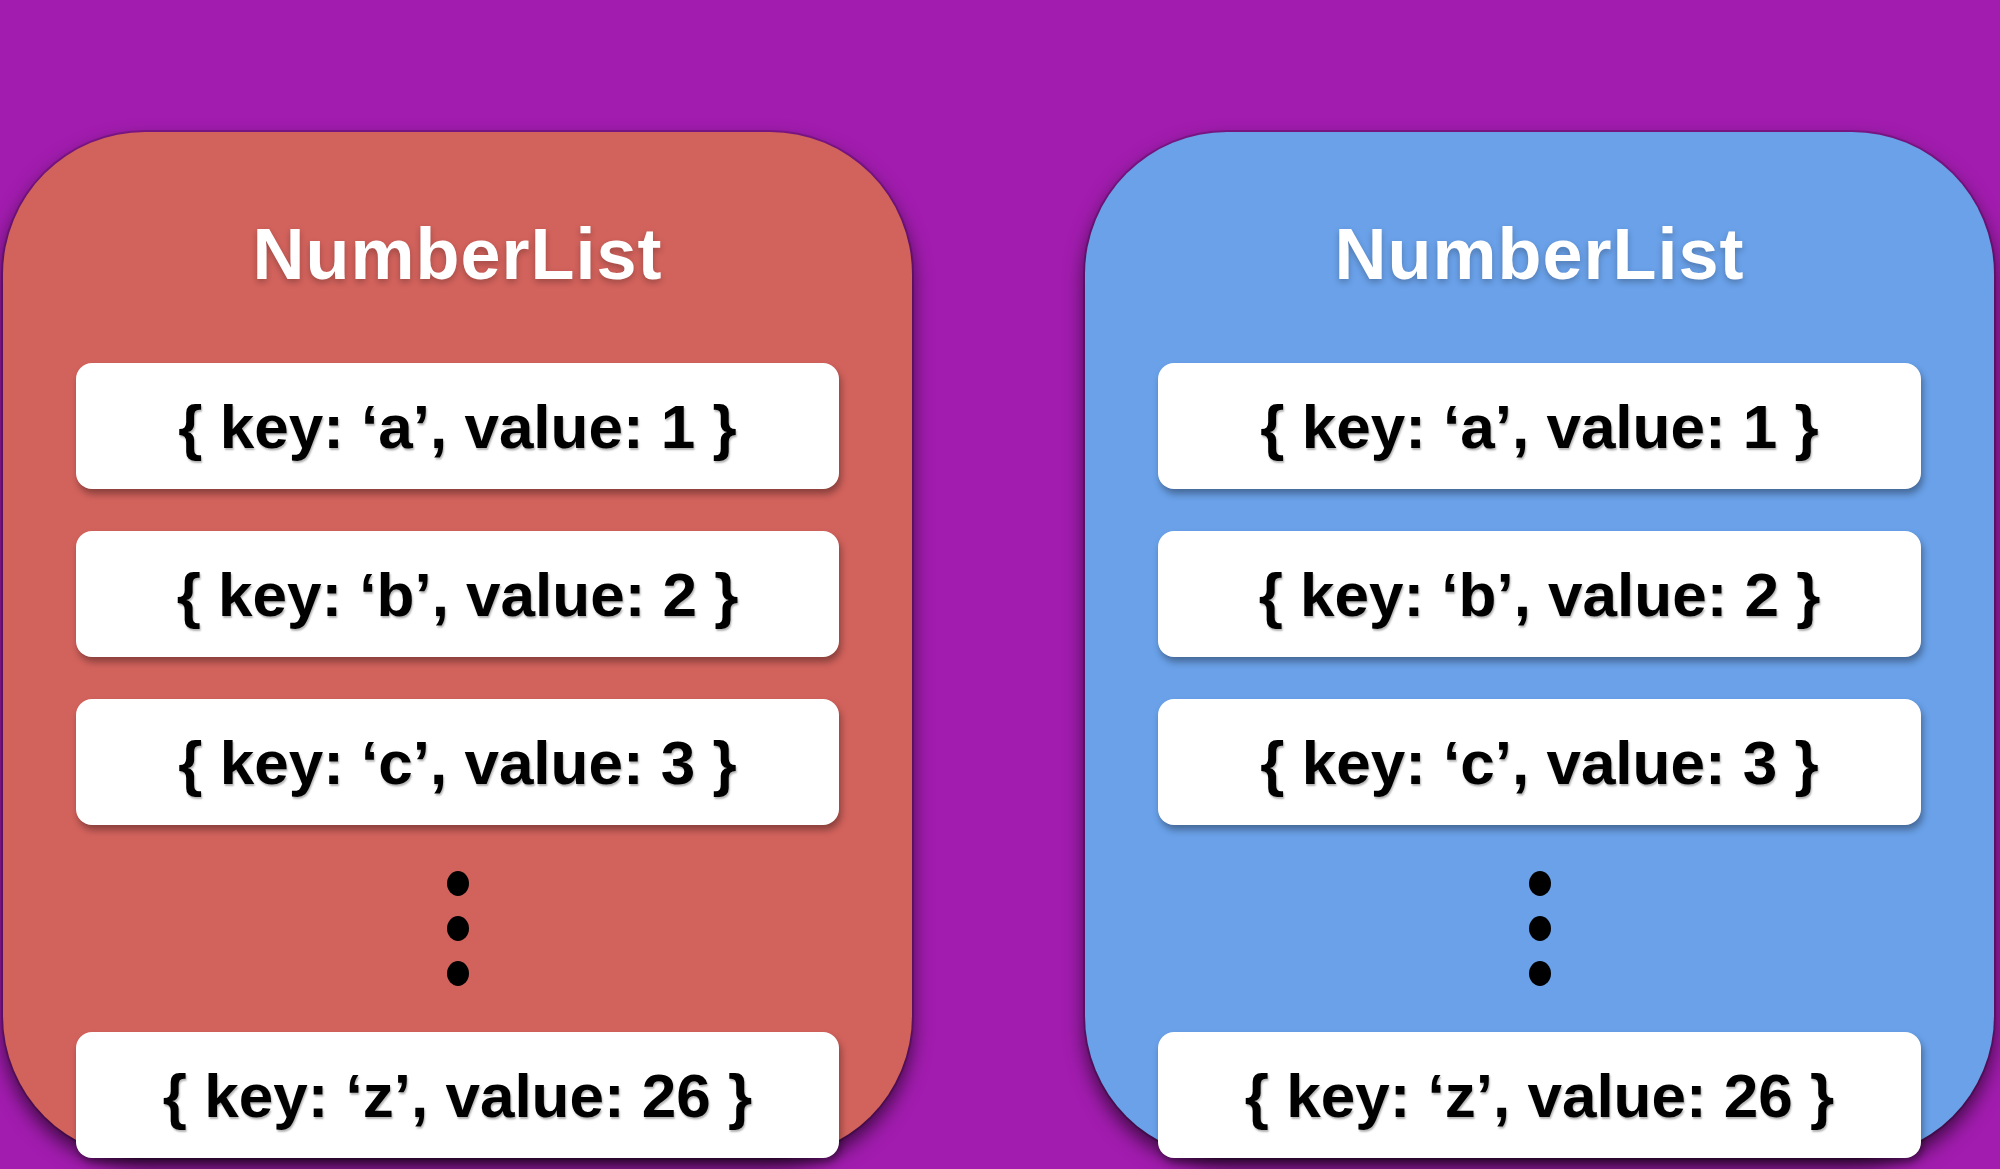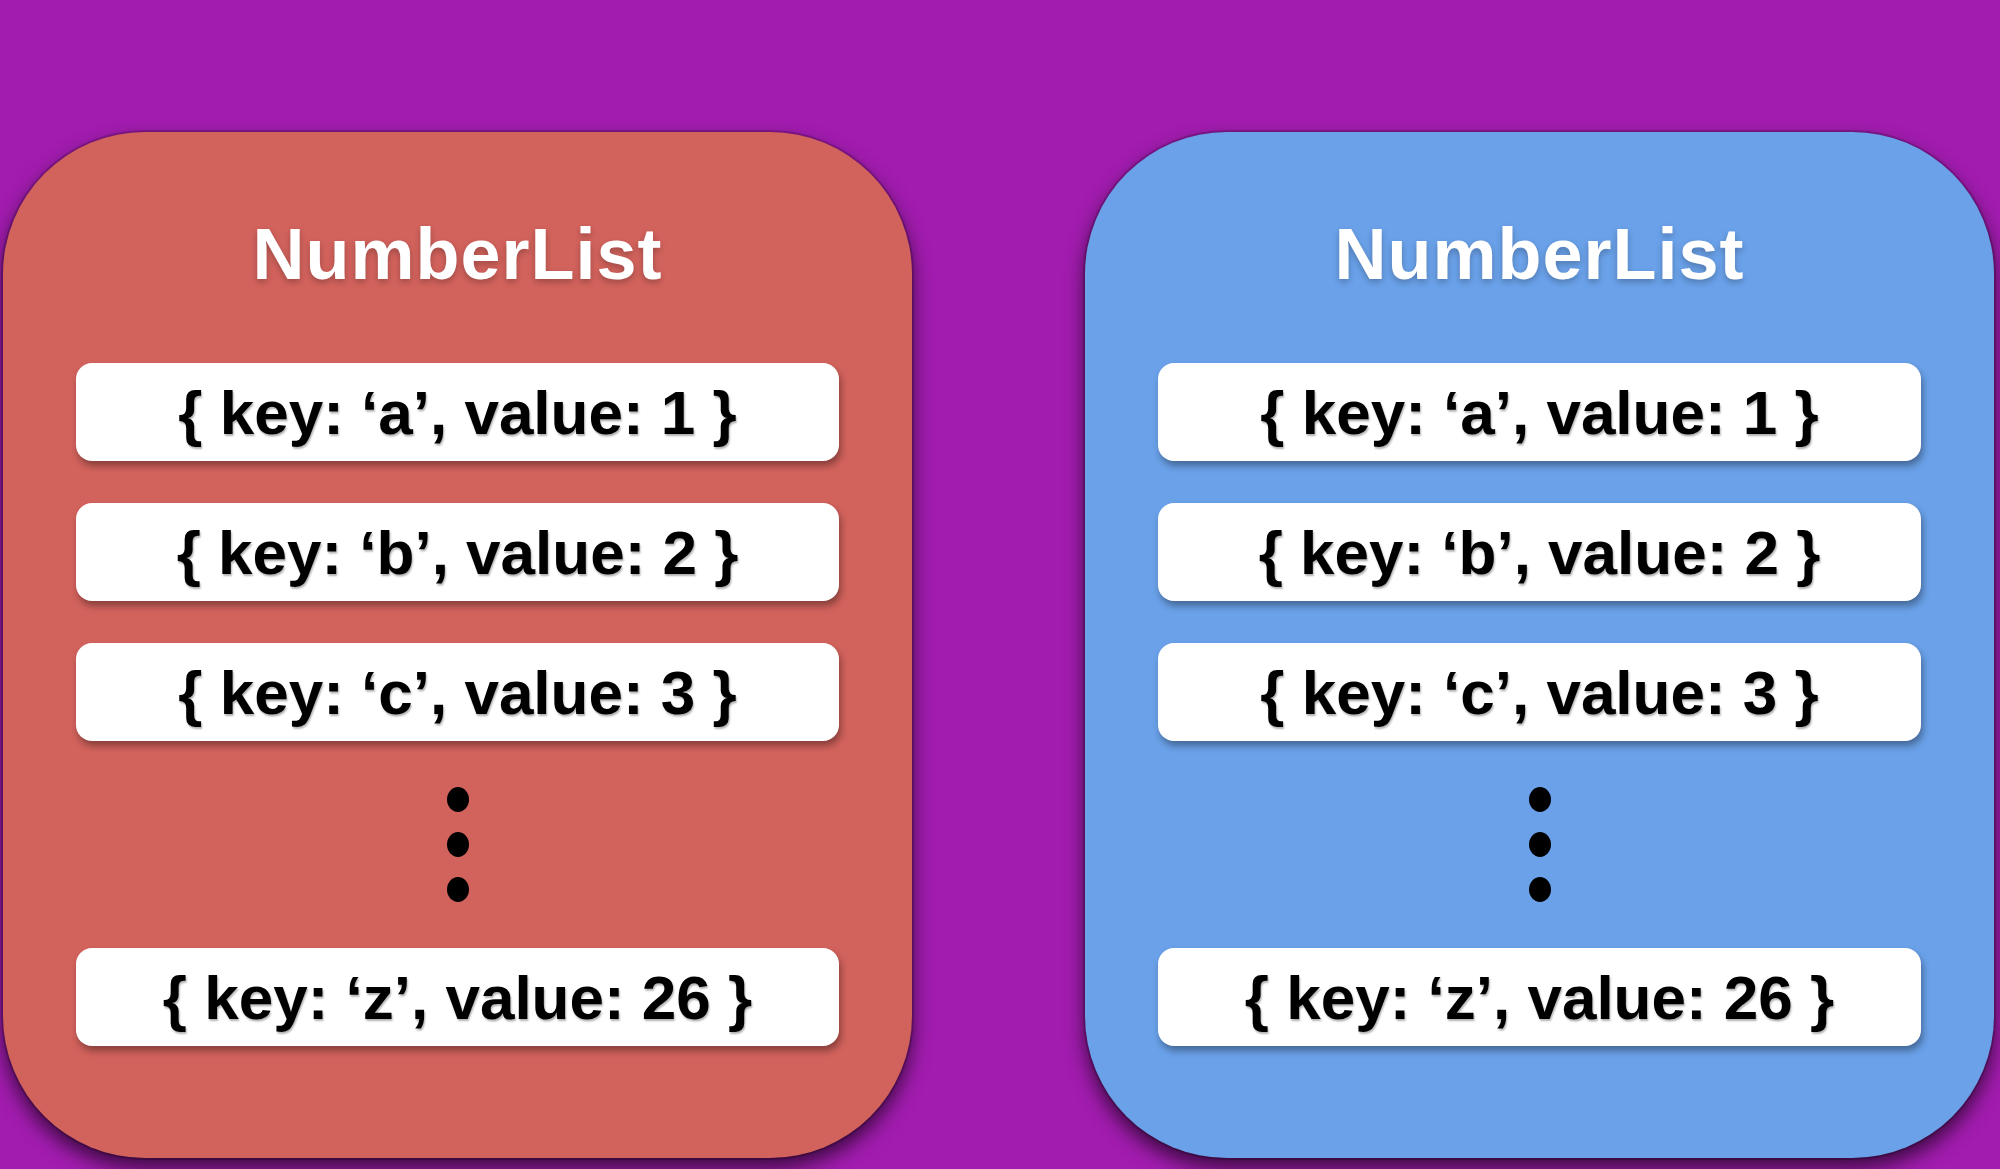--- a/index.html
+++ b/index.html
@@ -32,21 +32,21 @@
   .card-title {
     margin: 30px 0 73px 0;
     font-size: 72px;
     line-height: 1;
     text-align: center;
     color: #ffffff;
     letter-spacing: 1px;
     text-shadow: 0 3px 6px rgba(0,0,0,0.25);
   }
   .row {
-    height: 98px;
+    height: 126px;
     margin-bottom: 42px;
     background: #ffffff;
     border-radius: 16px;
     display: flex;
     align-items: center;
     justify-content: center;
     font-size: 62px;
     color: #000000;
     text-shadow: 1px 2px 2px rgba(0,0,0,0.3);
     box-shadow: 2px 5px 7px rgba(0,0,0,0.35);

